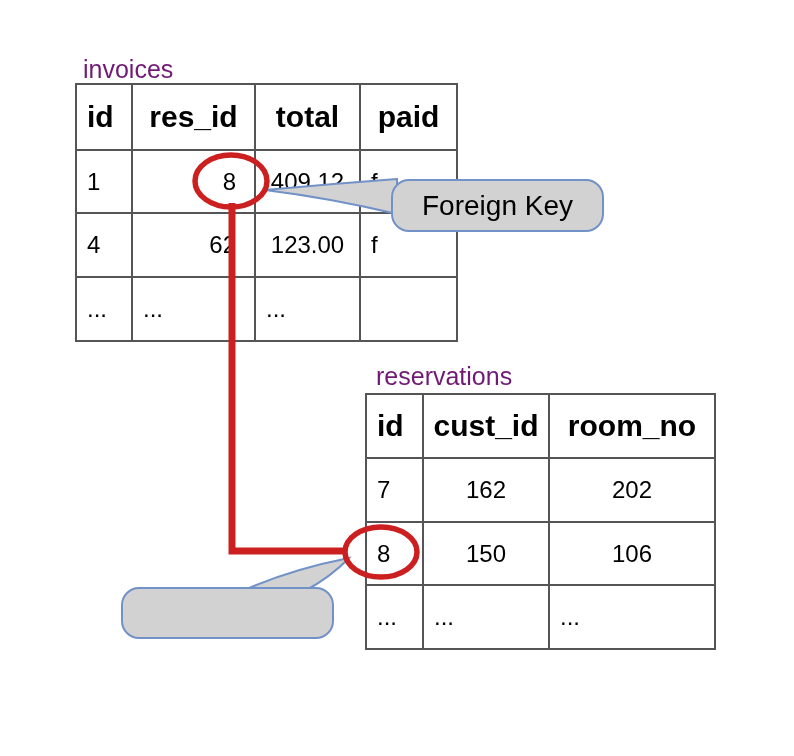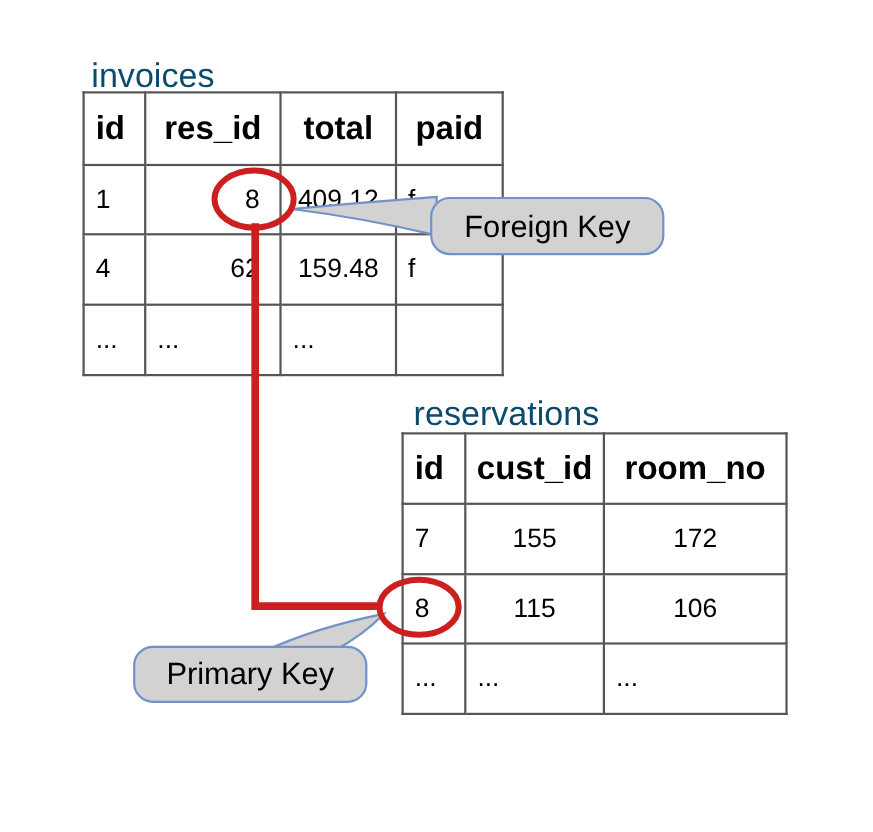--- a/index.html
+++ b/index.html
@@ -8,23 +8,23 @@
     position: relative;
     width: 794px;
     height: 756px;
     background: #ffffff;
     font-family: "Liberation Sans", sans-serif;
     color: #000000;
     overflow: hidden;
   }
   .tbl-title {
     position: absolute;
-    font-size: 31px;
+    font-size: 25px;
     line-height: 26px;
-    color: #0c4a6e;
+    color: #701a75;
     white-space: nowrap;
   }
   table.dbtable {
     position: absolute;
     border-collapse: collapse;
     table-layout: fixed;
     background: #ffffff;
   }
   table.dbtable td, table.dbtable th {
     border: 2px solid #555555;
@@ -83,21 +83,21 @@
     </tr>
     <tr style="height:63px">
       <td class="al">1</td>
       <td class="ar">8</td>
       <td class="ac">409.12</td>
       <td class="al">f</td>
     </tr>
     <tr style="height:64px">
       <td class="al">4</td>
       <td class="ar">62</td>
-      <td class="ac">159.48</td>
+      <td class="ac">123.00</td>
       <td class="al">f</td>
     </tr>
     <tr style="height:64px">
       <td class="al">...</td>
       <td class="al">...</td>
       <td class="al">...</td>
       <td class="al"></td>
     </tr>
   </tbody>
     </table>
@@ -111,26 +111,26 @@
         <col style="width:166px">
     </colgroup>
     <tbody>
         <tr style="height:64px">
       <th class="al">id</th>
       <th class="ac">cust_id</th>
       <th class="ac">room_no</th>
     </tr>
     <tr style="height:64px">
       <td class="al">7</td>
-      <td class="ac">155</td>
-      <td class="ac">172</td>
+      <td class="ac">162</td>
+      <td class="ac">202</td>
     </tr>
     <tr style="height:63px">
       <td class="al">8</td>
-      <td class="ac">115</td>
+      <td class="ac">150</td>
       <td class="ac">106</td>
     </tr>
     <tr style="height:64px">
       <td class="al">...</td>
       <td class="al">...</td>
       <td class="al">...</td>
     </tr>
   </tbody>
     </table>
 
@@ -142,15 +142,14 @@
     <rect x="392" y="180" width="211" height="51" rx="17" ry="17" stroke-width="2" fill="#d2d2d2" stroke="#7292c7"></rect>
     <rect x="122" y="588" width="211" height="50" rx="17" ry="17" stroke-width="2" fill="#d2d2d2" stroke="#7292c7"></rect>
 
     <path d="M 232 203 L 232 551 L 347 551" fill="none" stroke-width="7" stroke="#cc2020"></path>
 
     <ellipse cx="231" cy="181" rx="36" ry="26" fill="none" stroke-width="5.5" stroke="#cc2020"></ellipse>
     <ellipse cx="381" cy="552" rx="36" ry="25" fill="none" stroke-width="5.5" stroke="#cc2020"></ellipse>
   </svg>
 
   <div class="callout-label" style="left:392px; top:180px; width:211px; height:51px;">Foreign Key</div>
-  <div class="callout-label" style="left:122px; top:588px; width:211px; height:50px;">Primary Key</div>
 
 </div>
 
 </body></html>

